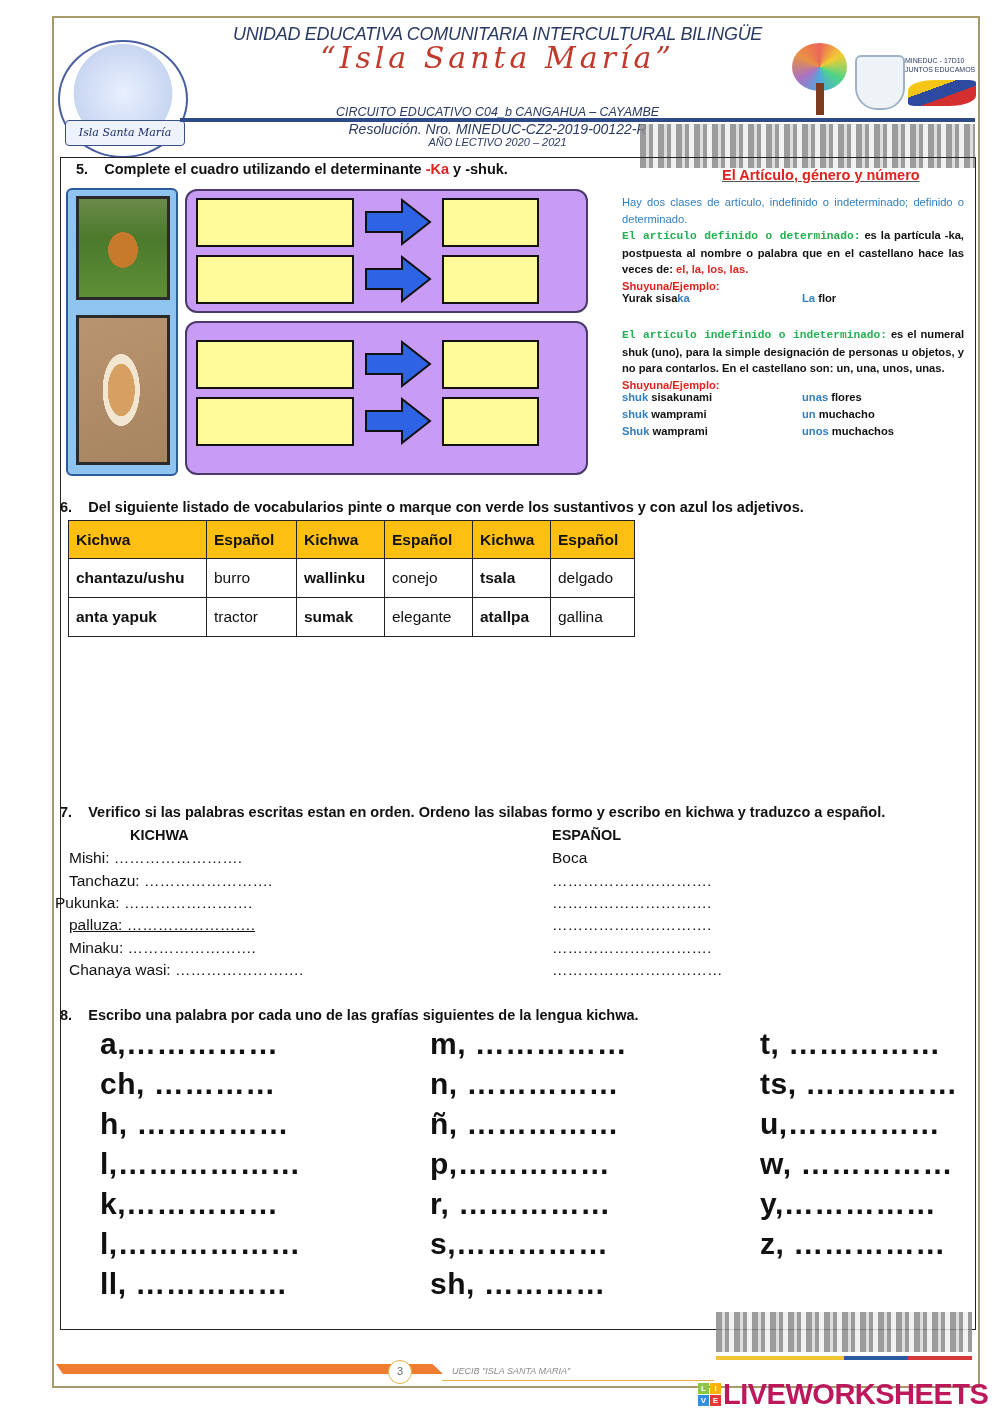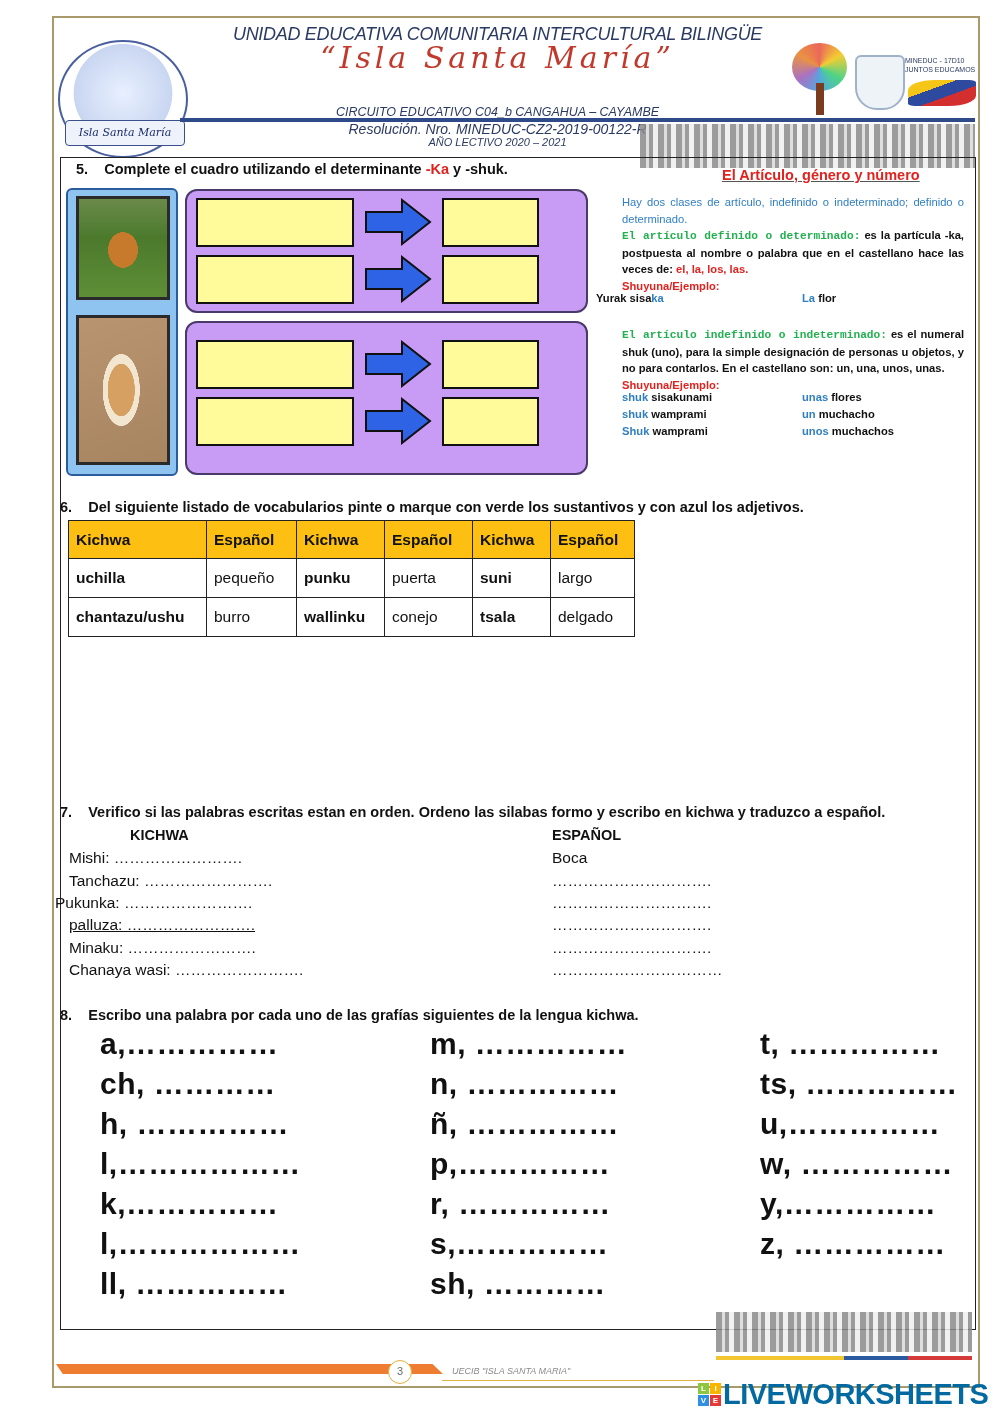--- a/index.html
+++ b/index.html
@@ -54,21 +54,21 @@
   
   .footer-bar { left: 56px; top: 1364px; width: 340px; height: 10px; background: #ee7d31; clip-path: polygon(0 0, 100% 0, 100% 100%, 2% 100%); }
   .footer-bar2 { left: 408px; top: 1364px; width: 35px; height: 10px; background: #ee7d31; clip-path: polygon(0 0, 70% 0, 100% 100%, 0 100%); }
   .page-circle { left: 388px; top: 1360px; width: 24px; height: 24px; border: 1.5px solid #e0b040; border-radius: 50%; background: #fff; text-align: center; font-size: 11px; line-height: 21px; color: #6a6a6a; }
   .footer-text { left: 452px; top: 1366px; font-size: 9px; font-style: italic; color: #8a8a8a; }
   .footer-line { left: 442px; top: 1380px; width: 272px; height: 1px; background: #e0b040; }
   .color-stripe { left: 716px; top: 1356px; width: 256px; height: 4px; background: linear-gradient(90deg, #f2c631 0 50%, #2a5aa0 50% 75%, #d43a3a 75%); }
   .lw-logo { left: 698px; top: 1378px; display: flex; align-items: center; }
   .lw-tiles { display: grid; grid-template-columns: 11px 11px; grid-template-rows: 11px 11px; gap: 1px; margin-right: 2px; }
   .lw-tiles span { font-size: 8px; font-weight: bold; color: #fff; text-align: center; line-height: 11px; }
-  .lw-text { font-weight: bold; font-size: 29px; color: #0369a1; letter-spacing: -0.5px; }
+  .lw-text { font-weight: bold; font-size: 29px; color: #be185d; letter-spacing: -0.5px; }
 </style>
 </head>
 <body>
 
 <div class="page-frame"></div>
 
 <div class="abs logo-left">
   <div class="ribbon">Isla Santa María</div>
 </div>
 <div class="abs hdr-line1">UNIDAD EDUCATIVA COMUNITARIA INTERCULTURAL BILINGÜE</div>
@@ -127,21 +127,21 @@
     <polygon points="2,14 38,14 38,2 66,24 38,46 38,34 2,34" fill="#2f63e6" stroke="#111" stroke-width="2"></polygon>
   </svg>
 <input class="yel" style="left: 442px; top: 397px; width: 97px; height: 49px;" value="">
 
 <div class="abs art-title">El Artículo, género y número</div>
 <div class="abs art-text" style="top:194px;">
   <span class="blue">Hay dos clases de artículo, indefinido o indeterminado; definido o determinado.</span><br>
   <span class="green b">El artículo definido o determinado:</span><span class="b"> es la partícula -ka, postpuesta al nombre o palabra que en el castellano hace las veces de: </span><span class="red b">el, la, los, las.</span><br>
   <span class="red b">Shuyuna/Ejemplo:</span>
 </div>
-<div class="ex-row" style="left:596px;top:292px;"><span>Yurak sisa</span><span class="blue">ka</span></div>
+<div class="ex-row" style="left:622px;top:292px;"><span>Yurak sisa</span><span class="blue">ka</span></div>
 <div class="ex-row" style="left:802px;top:292px;"><span class="blue">La</span><span> flor</span></div>
 
 <div class="abs art-text" style="top:326px;">
   <span class="green b">El artículo indefinido o indeterminado:</span><span class="b"> es el numeral shuk (uno), para la simple designación de personas u objetos, y no para contarlos. En el castellano son: un, una, unos, unas.</span><br>
   <span class="red b">Shuyuna/Ejemplo:</span>
 </div>
 <div class="ex-row" style="left:622px;top:391px;"><span class="blue">shuk</span><span> sisakunami</span></div>
 <div class="ex-row" style="left:802px;top:391px;"><span class="blue">unas</span><span> flores</span></div>
 <div class="ex-row" style="left:622px;top:408px;"><span class="blue">shuk</span><span> wamprami</span></div>
 <div class="ex-row" style="left:802px;top:408px;"><span class="blue">un</span><span> muchacho</span></div>
@@ -156,34 +156,34 @@
   <tbody>
       <tr>
     <th style="width:138px">Kichwa</th>
     <th style="width:90px">Español</th>
     <th style="width:88px">Kichwa</th>
     <th style="width:88px">Español</th>
     <th style="width:78px">Kichwa</th>
     <th style="width:84px">Español</th>
   </tr>
   <tr>
-    <td class="k">uchilla</td>
-    <td>pequeño</td>
-    <td class="k">punku</td>
-    <td>puerta</td>
-    <td class="k">suni</td>
-    <td>largo</td>
-  </tr>
-  <tr>
     <td class="k">chantazu/ushu</td>
     <td>burro</td>
     <td class="k">wallinku</td>
     <td>conejo</td>
     <td class="k">tsala</td>
     <td>delgado</td>
+  </tr>
+  <tr>
+    <td class="k">anta yapuk</td>
+    <td>tractor</td>
+    <td class="k">sumak</td>
+    <td>elegante</td>
+    <td class="k">atallpa</td>
+    <td>gallina</td>
   </tr>
 </tbody>
   </table>
 
 <div class="abs qtitle" style="left:60px;top:804px;">
   <span>7.</span>&nbsp;&nbsp;&nbsp;
   <span>Verifico si las palabras escritas estan en orden. Ordeno las silabas formo y escribo en kichwa y traduzco a español.</span>
 </div>
 <div class="abs qtitle" style="left:130px;top:827px;">KICHWA</div>
 <div class="abs qtitle" style="left:552px;top:827px;">ESPAÑOL</div>

